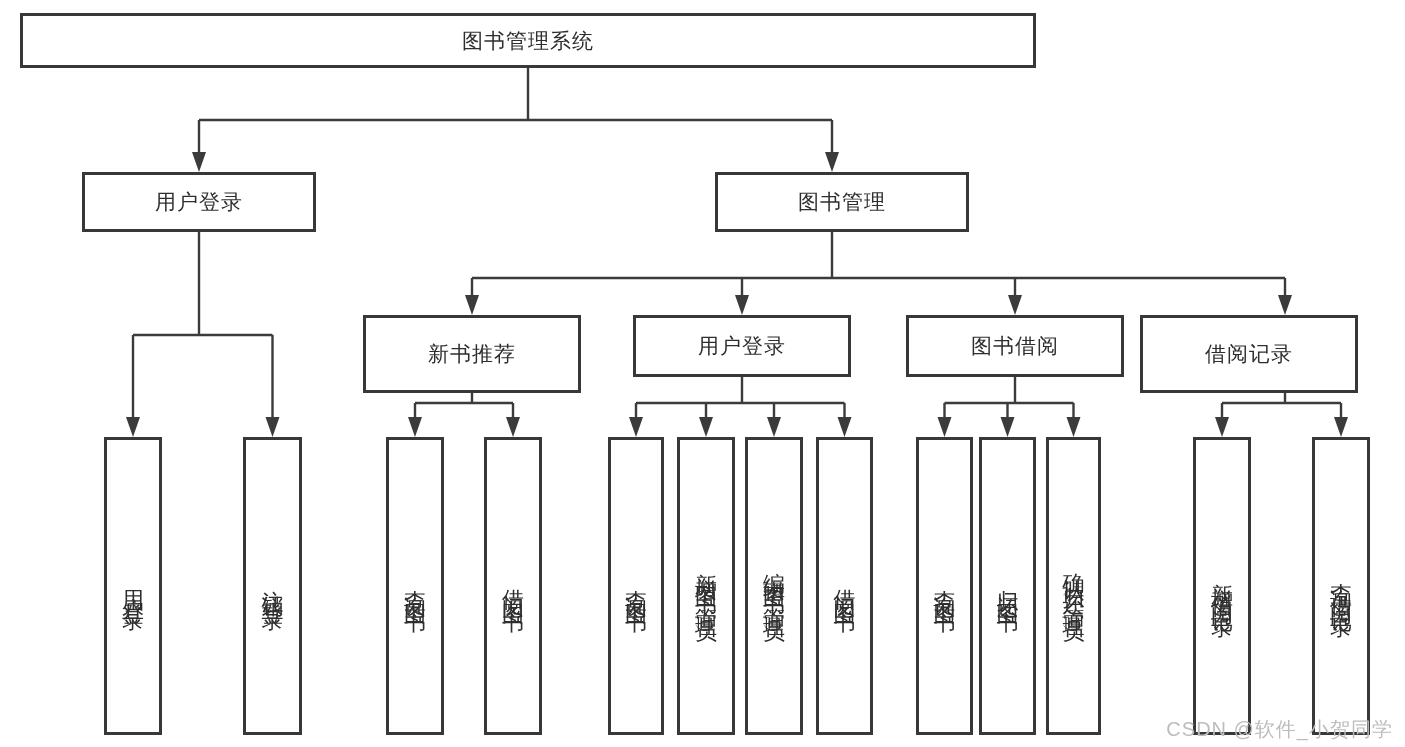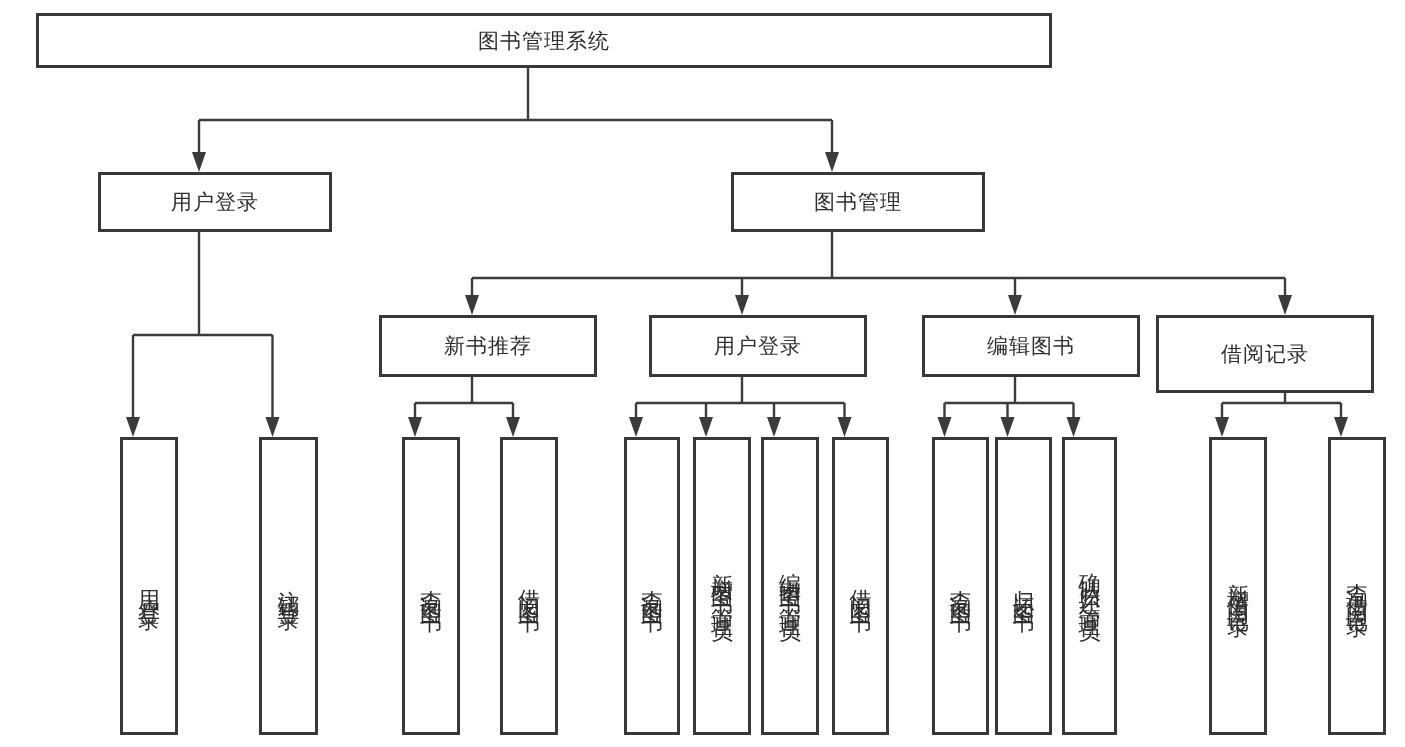--- a/index.html
+++ b/index.html
@@ -16,21 +16,20 @@
   .node {
     position:absolute;
     box-sizing:border-box;
     background:#ffffff;
     border:3px solid #383838;
     display:flex; align-items:center; justify-content:center;
     color:#2e2e2e;
     font-size:21px;
     letter-spacing:1px;
     text-align:center;
-    margin-left:16px;
   }
   .node.leaf span {
     writing-mode:vertical-rl;
     text-orientation:mixed;
     font-size:22px;
     letter-spacing:7px;
     line-height:1;
   }
   .watermark {
     position:absolute;
@@ -93,28 +92,28 @@
     <span>图书管理系统</span>
   </div>
 
   <div class="node" style="left:82px;top:172px;width:234px;height:60px">
     <span>用户登录</span>
   </div>
   <div class="node" style="left:715px;top:172px;width:254px;height:60px">
     <span>图书管理</span>
   </div>
 
-  <div class="node" style="left:363px;top:315px;width:218px;height:62px">
+  <div class="node" style="left:363px;top:315px;width:218px;height:78px">
     <span>新书推荐</span>
   </div>
   <div class="node" style="left:633px;top:315px;width:218px;height:62px">
     <span>用户登录</span>
   </div>
   <div class="node" style="left:906px;top:315px;width:218px;height:62px">
-    <span>编辑图书</span>
+    <span>图书借阅</span>
   </div>
   <div class="node" style="left:1140px;top:315px;width:218px;height:78px">
     <span>借阅记录</span>
   </div>
 
   <div class="node leaf" style="left:104px;top:437px;width:58px;height:298px">
     <span>用户登录</span>
   </div>
   <div class="node leaf" style="left:243px;top:437px;width:59px;height:298px">
     <span>注销登录</span>
@@ -150,14 +149,15 @@
     <span>确认归还（管理员）</span>
   </div>
 
   <div class="node leaf" style="left:1193px;top:437px;width:58px;height:298px">
     <span>新增借阅记录</span>
   </div>
   <div class="node leaf" style="left:1312px;top:437px;width:58px;height:298px">
     <span>查询借阅记录</span>
   </div>
 
+  <div class="watermark">CSDN @软件_小贺同学</div>
 
 </div>
 
 </body></html>

